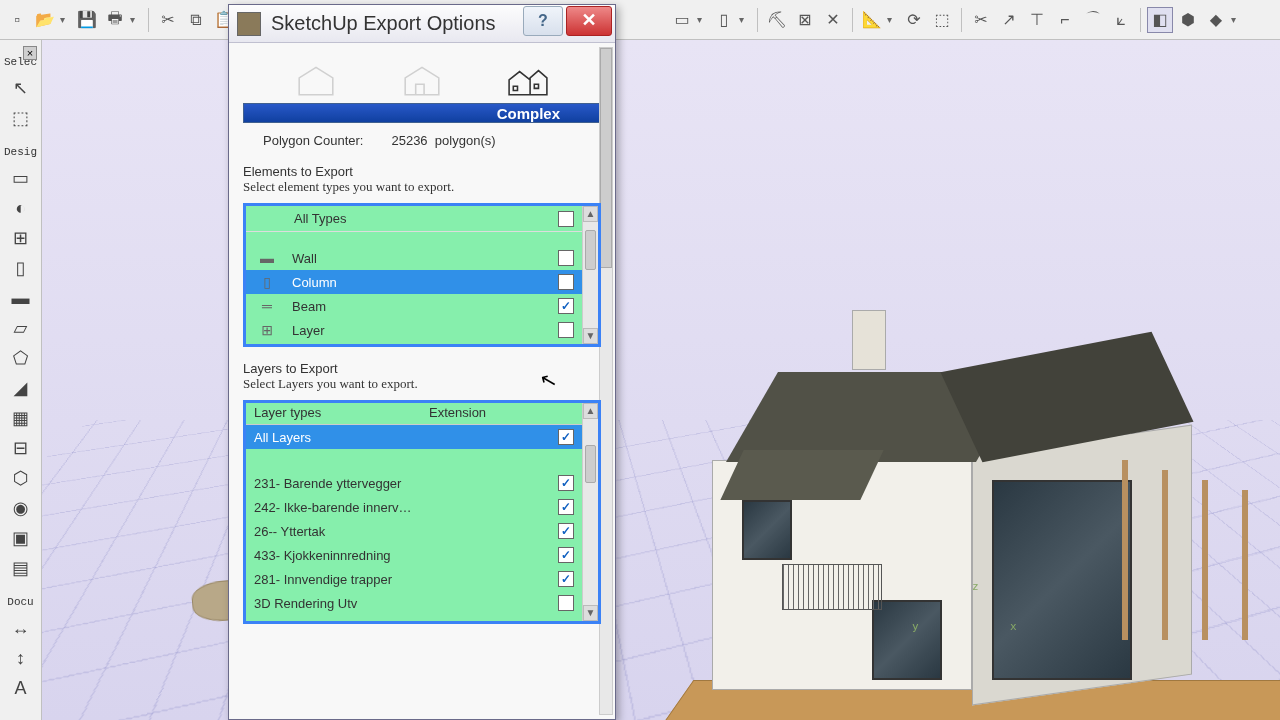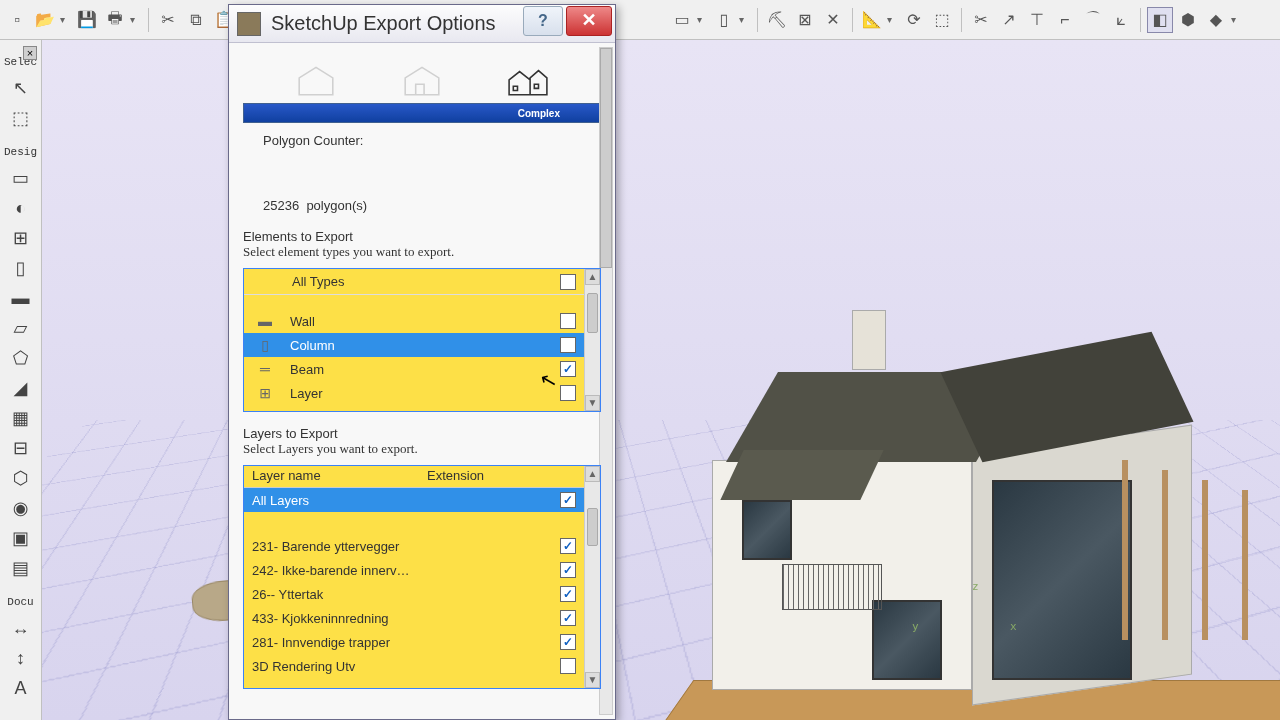--- a/index.html
+++ b/index.html
@@ -53,28 +53,28 @@
 .dlg-close { width: 46px; height: 30px; background: linear-gradient(180deg, #e88, #c33); border: 1px solid #a22; color: #fff; font-size: 18px; font-weight: bold; text-align: center; line-height: 26px; cursor: pointer; border-radius: 3px; margin: -5px 3px 0 3px;}
 .dlg-body { padding: 14px 14px 0 14px; font-size: 13px; color: #333; height: calc(100% - 38px); overflow: hidden; position:relative;}
 .dlg-scroll { position:absolute; right:2px; top:4px; bottom:4px; width:14px; background:#e8e8e8; border:1px solid #ccc;}
 .dlg-scroll-thumb { position:absolute; top:0; left:0; right:0; height:220px; background:#cdcdcd; border:1px solid #aaa;}
 
 .complexity-row { margin: 6px 0 4px 0; }
 .house-icons { display: flex; justify-content: space-around; padding: 6px 20px; }
 .house-ic { width: 42px; height: 34px; opacity: 0.35; }
 .house-ic svg { width:100%; height:100%; }
 .house-ic.active { opacity: 1; }
-.complexity-bar { height: 20px; background: linear-gradient(180deg, #2858c8, #1040a0); color: #fff; text-align: right; padding-right: 40px; font-weight: bold; font-size: 10px; line-height: 20px; border: 1px solid #406090; }
-
-.poly-row { display: flex; gap: 50px; padding: 10px 20px; font-size: 13px; flex-direction: column; }
+.complexity-bar { height: 20px; background: linear-gradient(180deg, #2858c8, #1040a0); color: #fff; text-align: right; padding-right: 40px; font-weight: bold; font-size: 15px; line-height: 20px; border: 1px solid #406090; }
+
+.poly-row { display: flex; gap: 28px; padding: 10px 20px; font-size: 13px; }
 
 .section-title { font-size: 13px; margin-top: 6px; }
 .section-sub { font-size: 13px; margin-bottom: 8px; font-family: Liberation Serif, serif; }
 
-.list-box { border: 1px solid #3b82f6; background: #fde047; position: relative; }
+.list-box { border: 3px solid #3b82f6; background: #86efac; position: relative; }
 .list-scroll { position: absolute; right: 0; top: 0; bottom: 0; width: 16px; background: #e8e8e8; border-left: 1px solid #ccc; }
 .scroll-up, .scroll-dn { height: 16px; text-align: center; font-size: 10px; line-height: 14px; color: #666; cursor: pointer; background:#ddd; border:1px solid #bbb;}
 .scroll-thumb { position: absolute; left: 2px; right: 2px; background: #cdcdcd; border: 1px solid #aaa; border-radius: 2px; }
 .elements-box { height: 144px; margin-bottom: 14px; }
 .elements-box .scroll-thumb { top: 24px; height: 40px; }
 .layers-box { height: 224px; }
 .layers-box .scroll-thumb { top: 42px; height: 38px; }
 
 .list-header { display: flex; align-items: center; height: 26px; padding: 0 8px 0 48px; font-size: 13px; border-bottom: 1px solid #ddd; }
 .list-header .hdr-name { flex: 1; }
@@ -257,21 +257,21 @@
         <div class="scroll-thumb"></div>
         <div class="scroll-dn" style="position:absolute;bottom:0;left:0;right:0;">▼</div>
       </div>
     </div>
 
     <div class="section-title">Layers to Export</div>
     <div class="section-sub">Select Layers you want to export.</div>
 
     <div class="list-box layers-box">
       <div class="layers-header">
-        <span class="lh-name">Layer name</span>
+        <span class="lh-name">Layer types</span>
         <span class="lh-ext">Extension</span>
       </div>
       <div class="layer-row selected">
         <span class="lr-label">All Layers</span>
         <div class="row-chk checked"></div>
       </div>
       <div style="height:22px"></div>
       <div id="layers-rows">
           <div class="layer-row">
             <span class="lr-label">231- Barende yttervegger</span>

